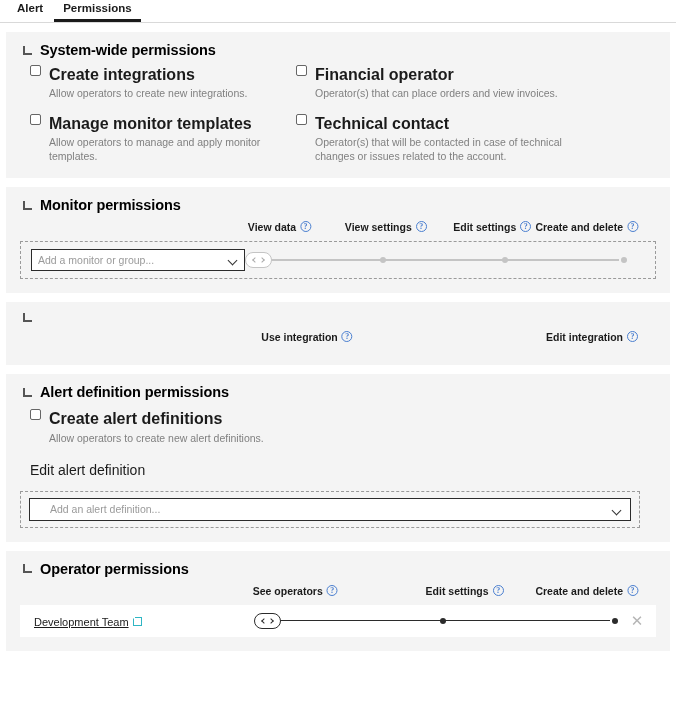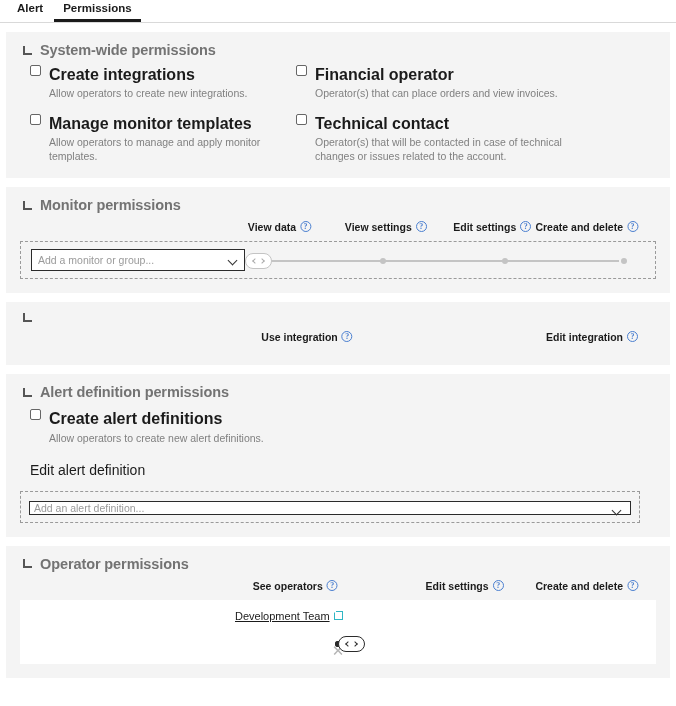--- a/index.html
+++ b/index.html
@@ -57,21 +57,21 @@
     content: "";
     position: absolute;
     left: 1px; top: 1px;
     width: 7px; height: 7px;
     border-left: 2px solid #555;
     border-bottom: 2px solid #555;
   }
   .panel-title {
     font-size: 14.5px;
     font-weight: bold;
-    color: #737373;
+    color: #000000;
     letter-spacing: -0.1px;
   }
 
   
   .cbgrid {
     display: grid;
     grid-template-columns: 266px 1fr;
     row-gap: 12px;
     padding-left: 10px;
     margin-top: 6px;
@@ -136,30 +136,29 @@
     flex: none;
     cursor: pointer;
     font-family: "Liberation Serif", serif;
   }
 
   
   .addrow {
     border: 1px dashed #9a9a9a;
     background: transparent;
     display: flex;
-    align-items: flex-end;
+    align-items: center;
     padding: 7px 10px;
   }
   .datarow {
     background: #ffffff;
     display: flex;
     align-items: center;
     padding: 6px 10px;
     gap: 10px;
-    flex-direction: column;
   }
   .rowselect-wrap { width: 214px; flex: none; }
   select.rowselect {
     width: 100%;
     height: 22px;
     border: 1px solid #2b2b2b;
     background: #ffffff;
     font-size: 10.5px;
     color: #9a9a9a;
     padding: 0 6px;
@@ -276,26 +275,26 @@
     color: #1b1b1b;
     margin: 16px 0 13px 10px;
   }
   .widewrap {
     border: 1px dashed #9a9a9a;
     padding: 6px 8px;
     width: 620px;
   }
   .widewrap select {
     width: 100%;
-    height: 14px;
+    height: 23px;
     border: 1px solid #2b2b2b;
     background: #fff;
     font-size: 10.5px;
     color: #9a9a9a;
-    padding: 0 4px;
+    padding: 0 20px;
     appearance: none;
     -webkit-appearance: none;
     font-family: "Liberation Sans", sans-serif;
     cursor: pointer;
   }
   .widewrap .selbox::after { top: 9px; right: 11px; }
 </style>
 </head>
 <body>
 

